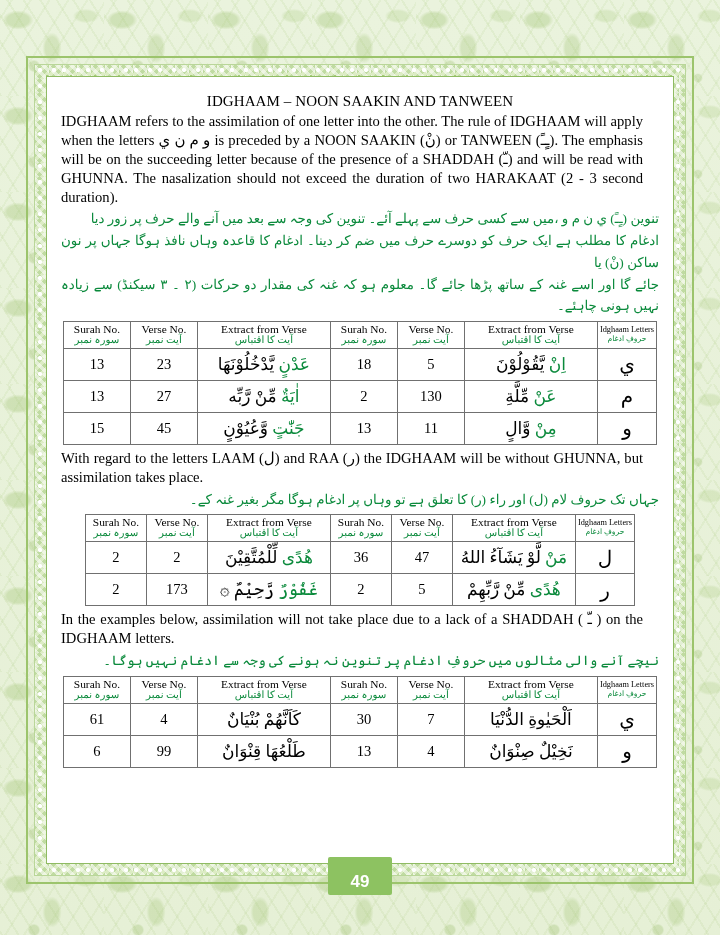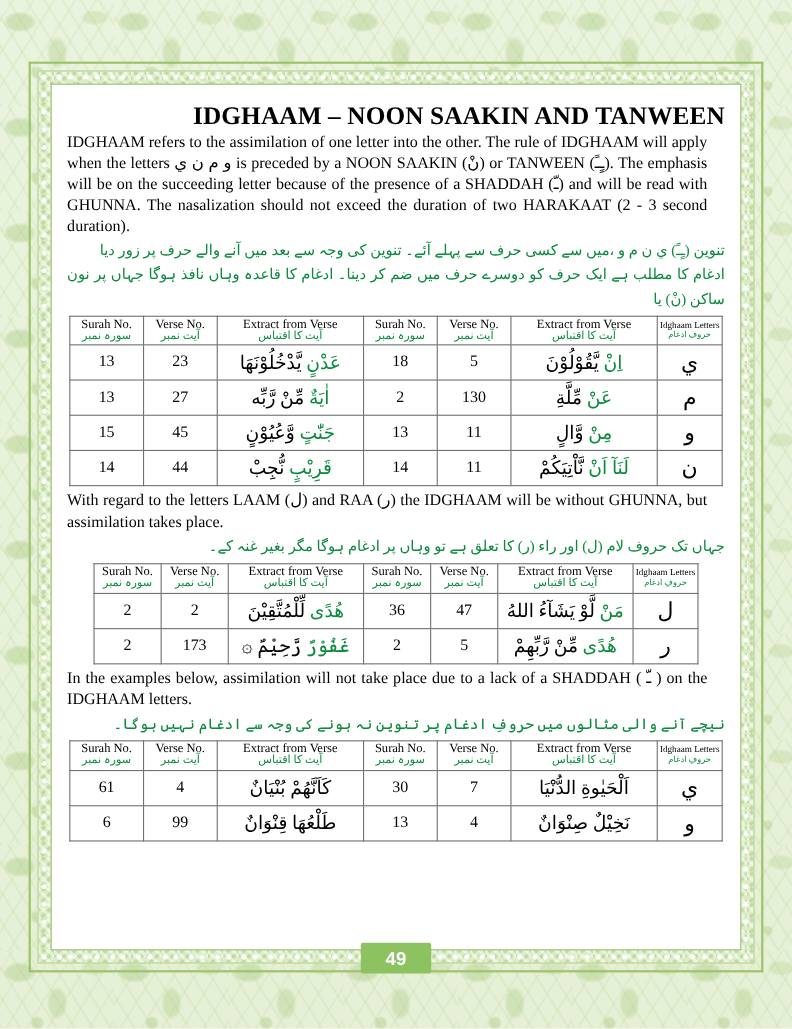--- a/index.html
+++ b/index.html
@@ -67,23 +67,23 @@
     height: 100%;
     box-sizing: border-box;
     border: 1px solid #8fbb63;
     background: #ffffff;
     padding: 10px 14px 10px 14px;
     overflow: hidden;
   }
 
   
   .title-en {
-    text-align: right;
-    font-size: 23px;
-    font-weight: bold;
+    text-align: center;
+    font-size: 15px;
+    font-weight: normal;
     letter-spacing: 0.1px;
     color: #000;
     margin: 6px 0 2px 0;
   }
   .title-ur {
     text-align: center;
     font-size: 19px;
     color: #0b8a3c;
     direction: rtl;
     margin: 0 0 5px 0;
@@ -177,21 +177,21 @@
   .t2 .w-extract{ width: 118px; }
   .t2 .w-letter { width: 46px; }
 
   
   .page-number {
     position: absolute;
     left: 50%;
     transform: translateX(-50%);
     top: 857px;
     min-width: 44px;
-    padding: 4px 10px 3px 10px;
+    padding: 14px 10px 3px 10px;
     background: #8dc261;
     color: #ffffff;
     font-size: 17px;
     font-weight: bold;
     text-align: center;
     border-radius: 2px;
     line-height: 1.25;
     font-family: "Liberation Sans", sans-serif;
   }
 </style>
@@ -203,20 +203,21 @@
     <div class="frame-band">
       <div class="frame-inner">
 
         <div class="title-en">IDGHAAM – NOON SAAKIN AND TANWEEN</div>
 
         <p class="para-en"><span>IDGHAAM refers to the assimilation of one letter into the other. The  rule  of IDGHAAM  will  apply  when  the  letters </span><span class="ar">و   م   ن   ي</span><span> is preceded by a NOON SAAKIN (</span><span class="ar">نْ</span><span>) or TANWEEN (</span><span class="ar">ـٍـً</span><span>). The emphasis will be on the succeeding letter because of the presence of a SHADDAH (</span><span class="ar">ـّ</span><span>) and will be read with GHUNNA. The nasalization should not exceed the duration of two HARAKAAT (2 - 3 second duration).</span></p>
 
         <div class="para-ur">
           <div>تنوین (ـٍـً) ي  ن  م  و ،میں سے کسی حرف سے پہلے آئے۔  تنوین کی وجہ سے بعد میں آنے والے حرف پر زور دیا</div>
           <div>ادغام کا مطلب ہے ایک حرف کو دوسرے حرف میں ضم کر دینا۔ ادغام کا قاعدہ وہاں نافذ ہوگا جہاں پر نون ساکن (نْ) یا</div>
+          <div>جائے گا اور اسے غنہ کے ساتھ پڑھا جائے گا۔ معلوم ہو کہ غنہ کی مقدار دو حرکات (۲ ۔ ۳ سیکنڈ) سے زیادہ نہیں ہونی چاہئے۔</div>
         </div>
 
         <table class="ex t1">
           <thead>
             <tr>
               <th class="w-surah">
                   <span class="th-en">Surah No.</span>
                   <span class="th-ur">سورہ نمبر</span>
                 </th>
               <th class="w-verse">
@@ -266,29 +267,20 @@
               </tr>
               <tr>
                 <td class="num w-surah">15</td>
                 <td class="num w-verse">45</td>
                 <td class="extract w-extract"><span class="g">جَنّٰتٍ</span><span> وَّعُيُوْنٍ</span></td>
                 <td class="num w-surah">13</td>
                 <td class="num w-verse">11</td>
                 <td class="extract w-extract"><span class="g">مِنْ</span><span> وَّالٍ</span></td>
                 <td class="letter w-letter">و</td>
               </tr>
-              <tr>
-                <td class="num w-surah">14</td>
-                <td class="num w-verse">44</td>
-                <td class="extract w-extract"><span class="g">قَرِيْبٍ</span><span> نُّجِبْ</span></td>
-                <td class="num w-surah">14</td>
-                <td class="num w-verse">11</td>
-                <td class="extract w-extract"><span class="g">لَنَآ اَنْ</span><span> نَّاْتِيَكُمْ</span></td>
-                <td class="letter w-letter">ن</td>
-              </tr>
             </tbody>
         </table>
 
         <p class="para-en"><span>With regard to the letters LAAM (</span><span class="ar">ل</span><span>) and RAA (</span><span class="ar">ر</span><span>) the IDGHAAM will be without GHUNNA, but assimilation takes place.</span></p>
         <div class="para-ur right">جہاں تک حروف لام (ل) اور راء (ر)  کا تعلق ہے تو وہاں پر ادغام ہوگا مگر بغیر غنہ کے۔</div>
 
         <table class="ex t2">
           <thead>
             <tr>
               <th class="w-surah">

